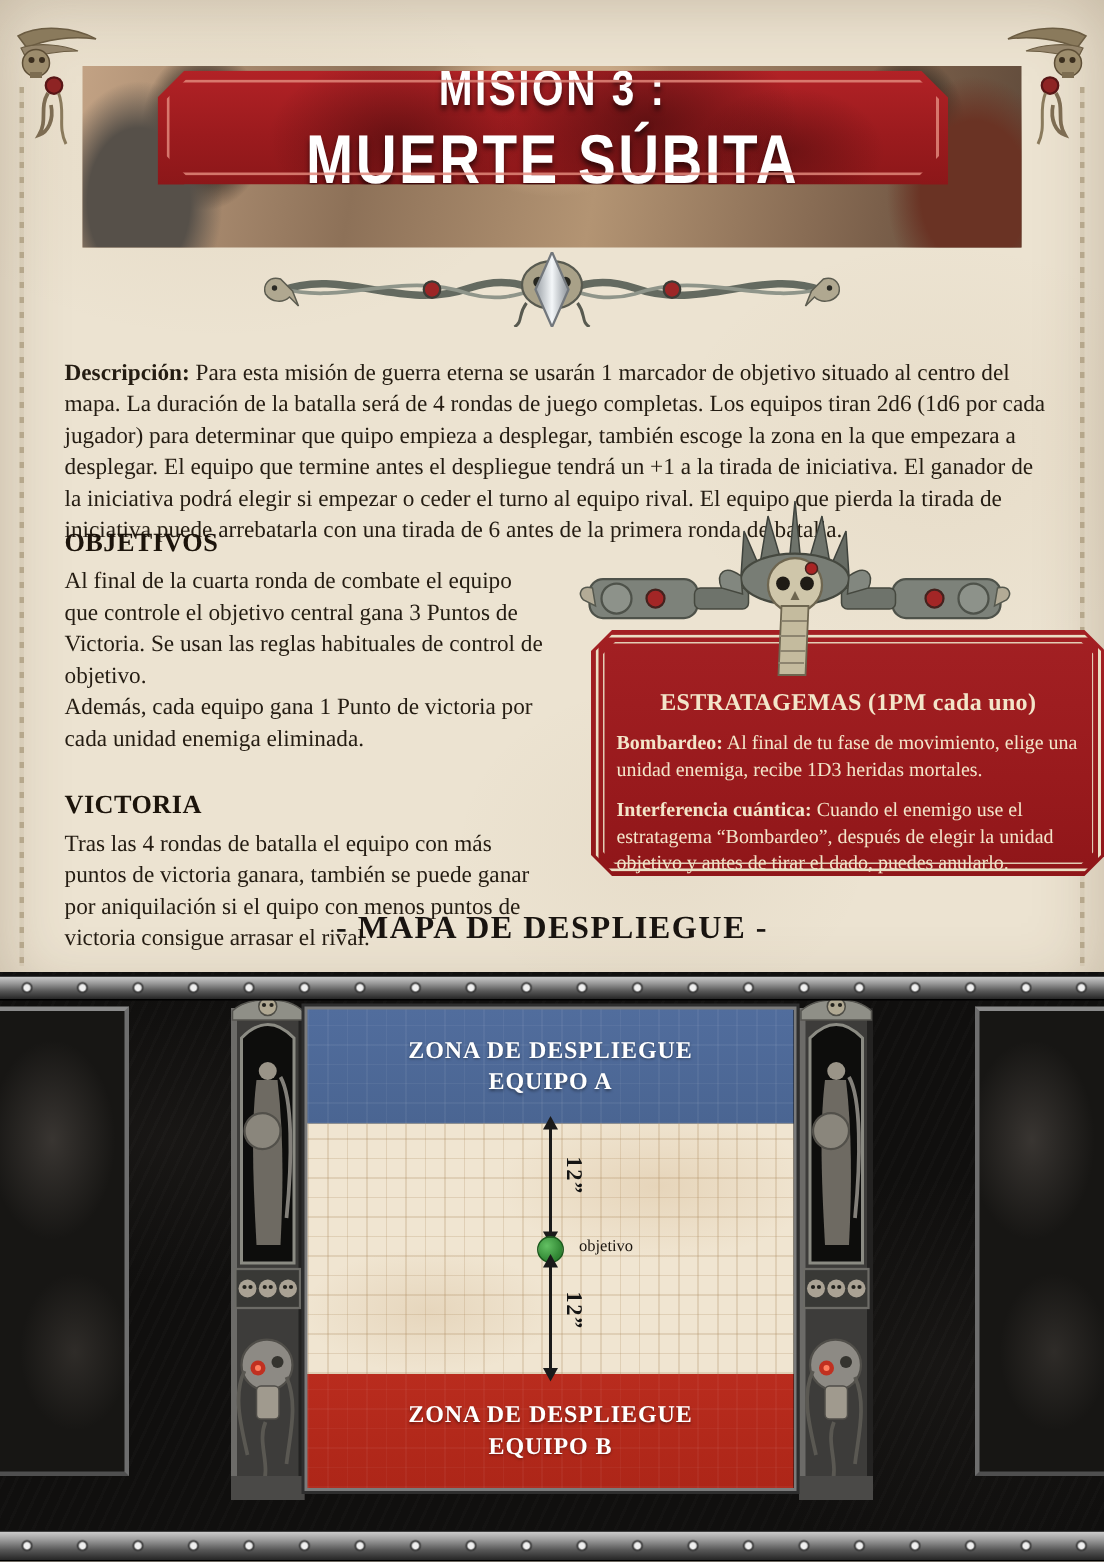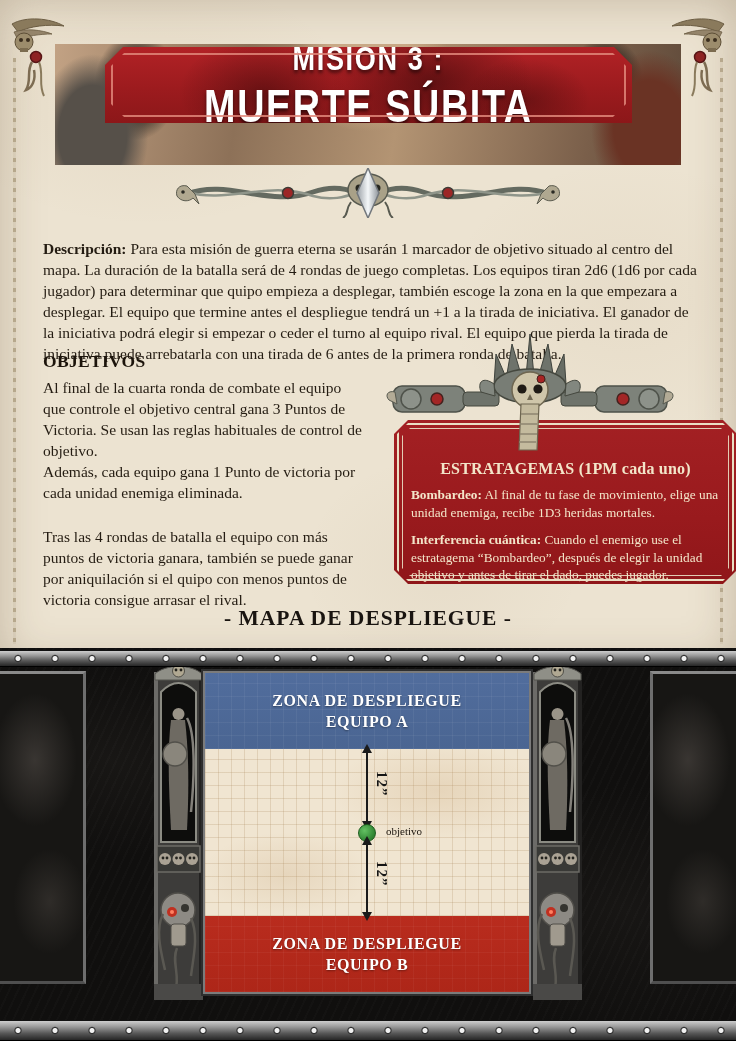--- a/index.html
+++ b/index.html
@@ -217,20 +217,21 @@
     <p class="description" data-interactable="false"><b data-interactable="false">Descripción:</b>
       <span data-interactable="false">Para esta misión de guerra eterna se usarán 1 marcador de objetivo situado al centro del mapa. La duración de la batalla será de 4 rondas de juego completas. Los equipos tiran 2d6 (1d6 por cada jugador) para determinar que quipo empieza a desplegar, también escoge la zona en la que empezara a desplegar. El equipo que termine antes el despliegue tendrá un +1 a la tirada de iniciativa. El ganador de la iniciativa podrá elegir si empezar o ceder el turno al equipo rival. El equipo que pierda la tirada de iniciativa puede arrebatarla con una tirada de 6 antes de la primera ronda de batalla.</span></p>
 
     <div class="left-col" data-interactable="false">
       <div class="objetivos-block" data-interactable="false">
         <h2 data-interactable="false">OBJETIVOS</h2>
         <p data-interactable="false">Al final de la cuarta ronda de combate el equipo que controle el objetivo central gana 3 Puntos de Victoria. Se usan las reglas habituales de control de objetivo.</p>
         <p data-interactable="false">Además, cada equipo gana 1 Punto de victoria por cada unidad enemiga eliminada.</p>
       </div>
       <div class="victoria-block" data-interactable="false">
+        <h2 data-interactable="false">VICTORIA</h2>
         <p data-interactable="false">Tras las 4 rondas de batalla el equipo con más puntos de victoria ganara, también se puede ganar por aniquilación si el quipo con menos puntos de victoria consigue arrasar el rival.</p>
       </div>
     </div>
 
     <svg class="skull-crest" viewBox="0 0 290 122" data-interactable="false">
       <g>
         <rect x="8" y="52" width="72" height="26" rx="9" fill="#7d827a" stroke="#4e524a" stroke-width="1.5"></rect>
         <circle cx="26" cy="65" r="10" fill="#8d928a" stroke="#4e524a" stroke-width="1.5"></circle>
         <circle cx="52" cy="65" r="6" fill="#a32626" stroke="#44221e" stroke-width="1.5"></circle>
         <path d="M10,58 C2,56 0,62 4,66 L12,70 Z" fill="#b3ab96" stroke="#55584e" stroke-width="1"></path>
@@ -260,21 +261,21 @@
         <path d="M136,70 L134,116 L152,116 L154,70 Z" fill="#c4bb9e" stroke="#6e6650" stroke-width="1.2"></path>
         <path d="M136,80 h17 M135,90 h17 M135,100 h17 M134,108 h17" stroke="#8d8570" stroke-width="1.4" fill="none"></path>
       </g>
     </svg>
 
     <div class="strat-box" data-interactable="false">
       <div class="strat-title" data-interactable="false">ESTRATAGEMAS (1PM cada uno)</div>
       <p class="strat-item" data-interactable="false"><b data-interactable="false">Bombardeo:</b>
         <span data-interactable="false">Al final de tu fase de movimiento, elige una unidad enemiga, recibe 1D3 heridas mortales.</span></p>
       <p class="strat-item" data-interactable="false"><b data-interactable="false">Interferencia cuántica:</b>
-        <span data-interactable="false">Cuando el enemigo use el estratagema “Bombardeo”, después de elegir la unidad objetivo y antes de tirar el dado, puedes jugador.</span></p>
+        <span data-interactable="false">Cuando el enemigo use el estratagema “Bombardeo”, después de elegir la unidad objetivo y antes de tirar el dado, puedes anularlo.</span></p>
     </div>
 
     <div class="map-heading" data-interactable="false">- MAPA DE DESPLIEGUE -</div>
   </div>
 
   <div class="dark-section" data-interactable="false">
 
     <div class="side-panel left" data-interactable="false"></div>
     <div class="side-panel right" data-interactable="false"></div>
 

